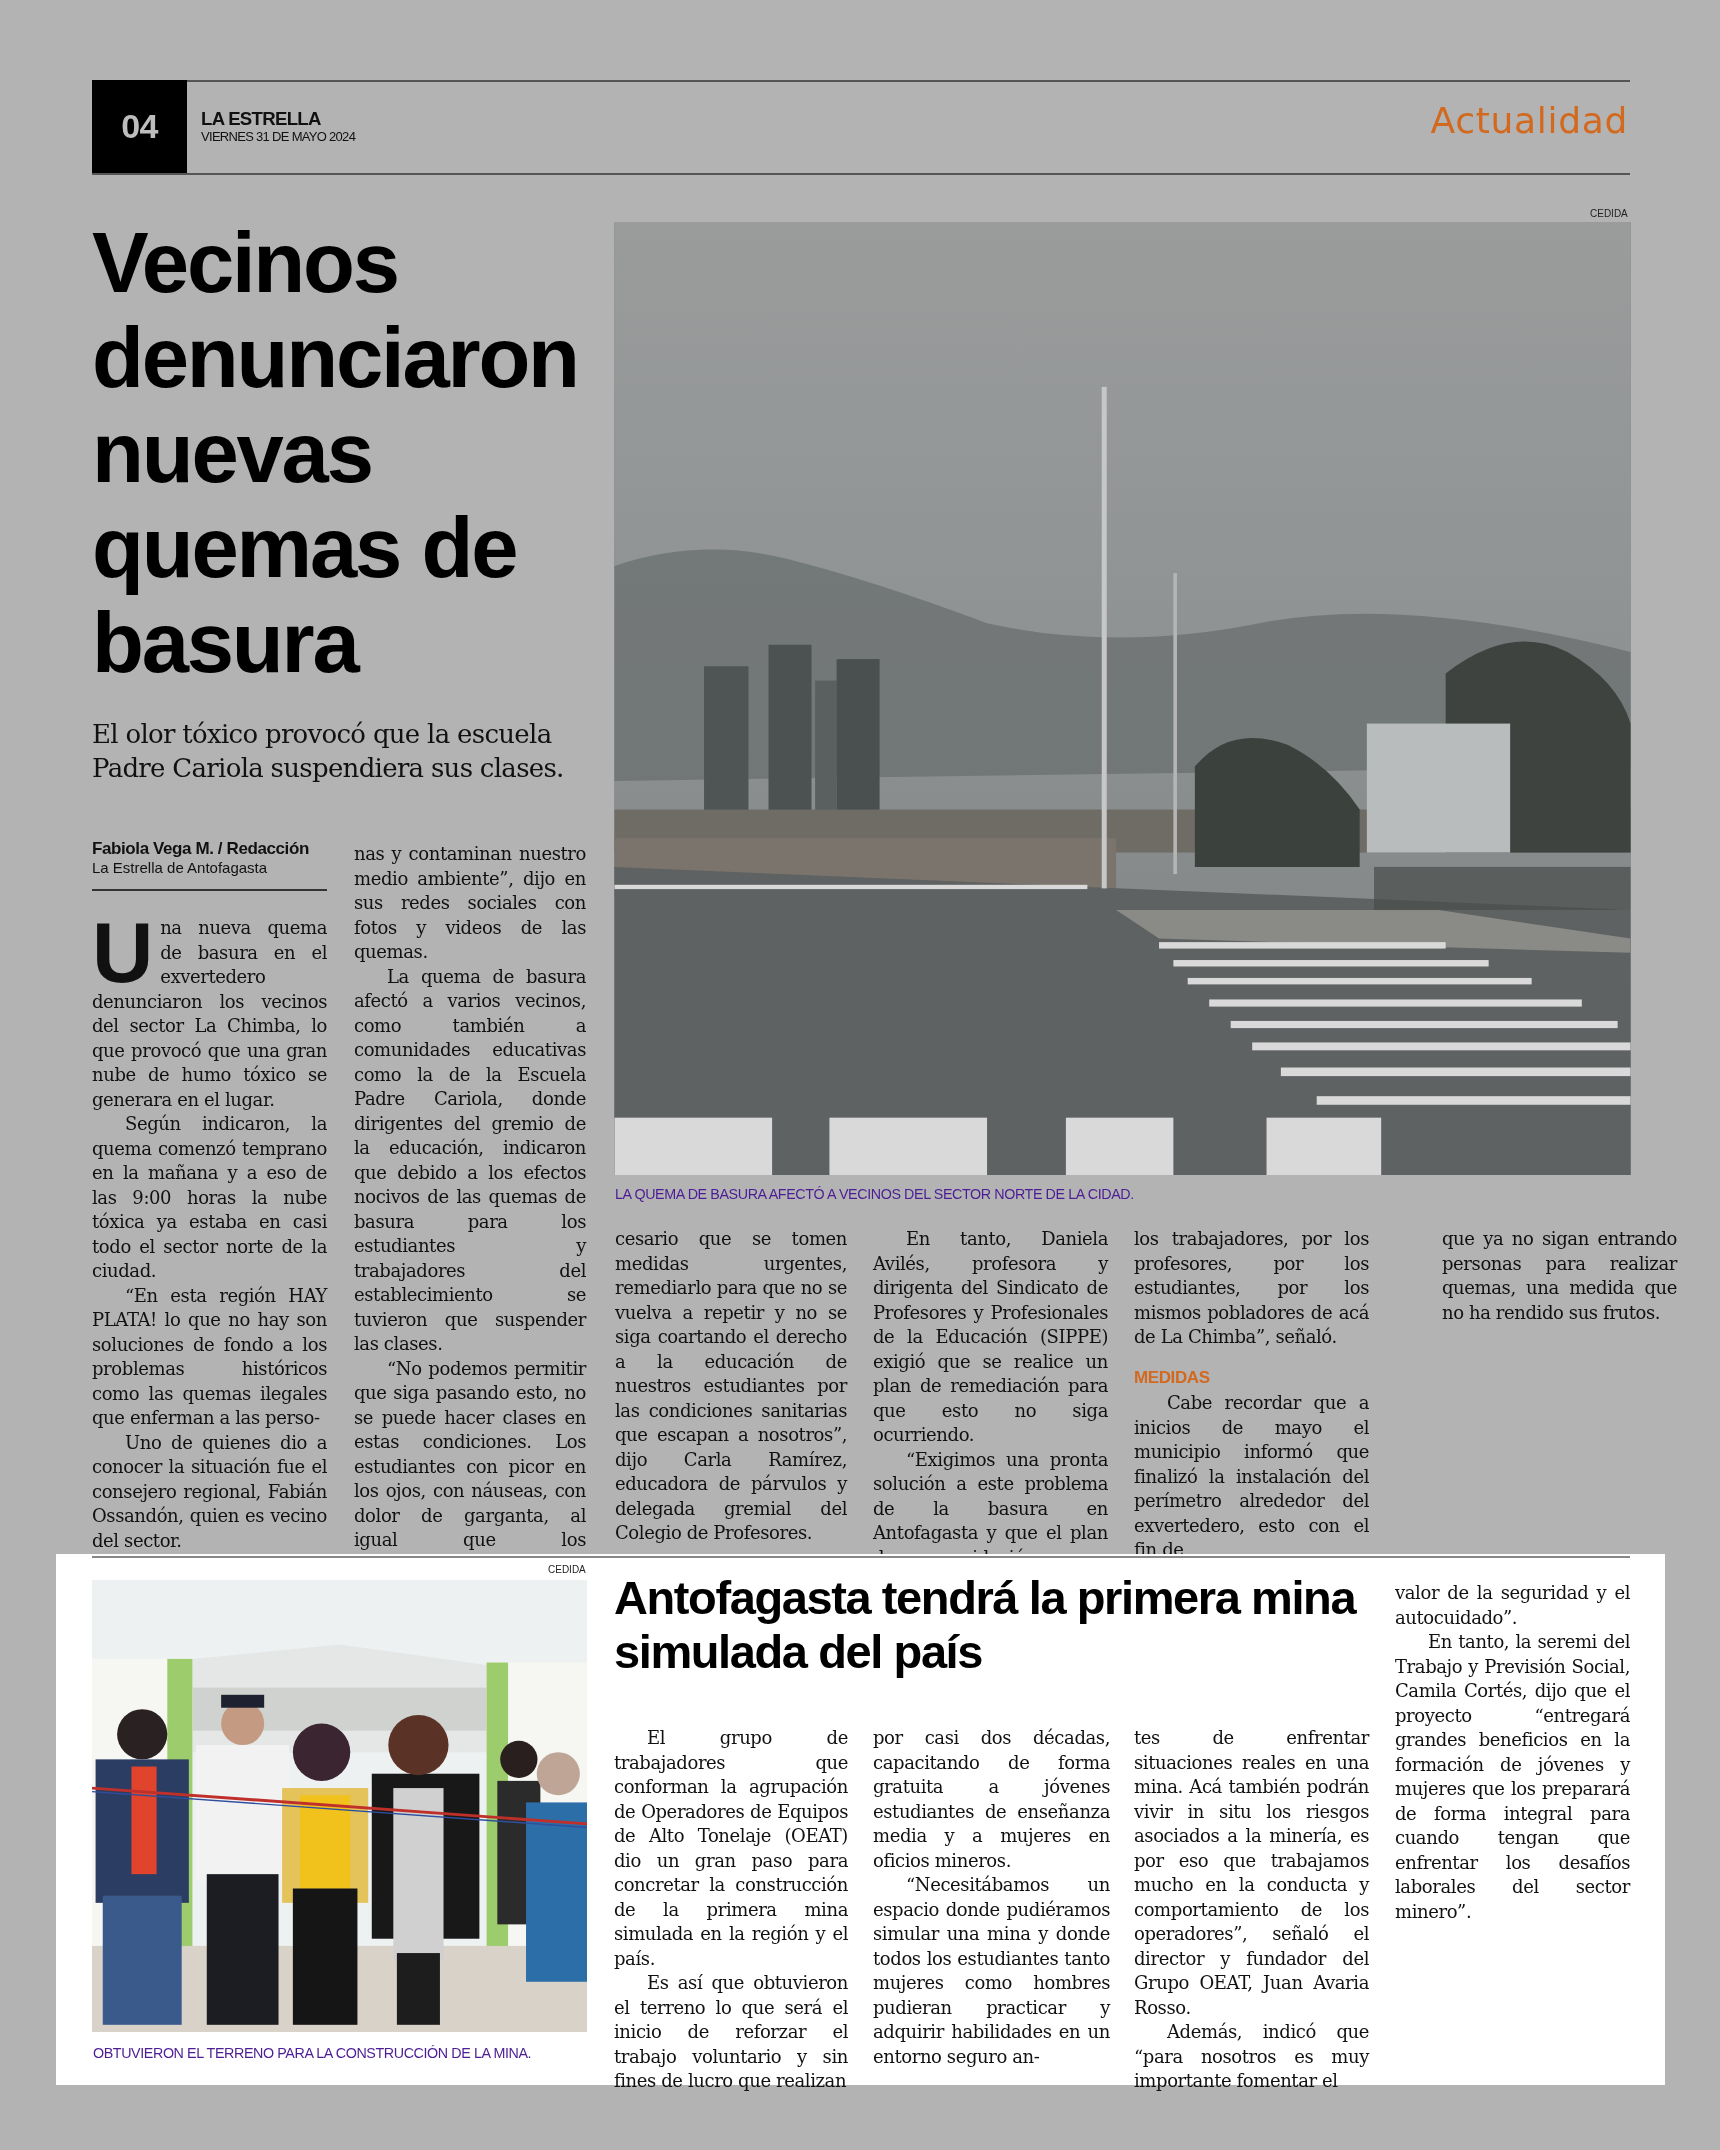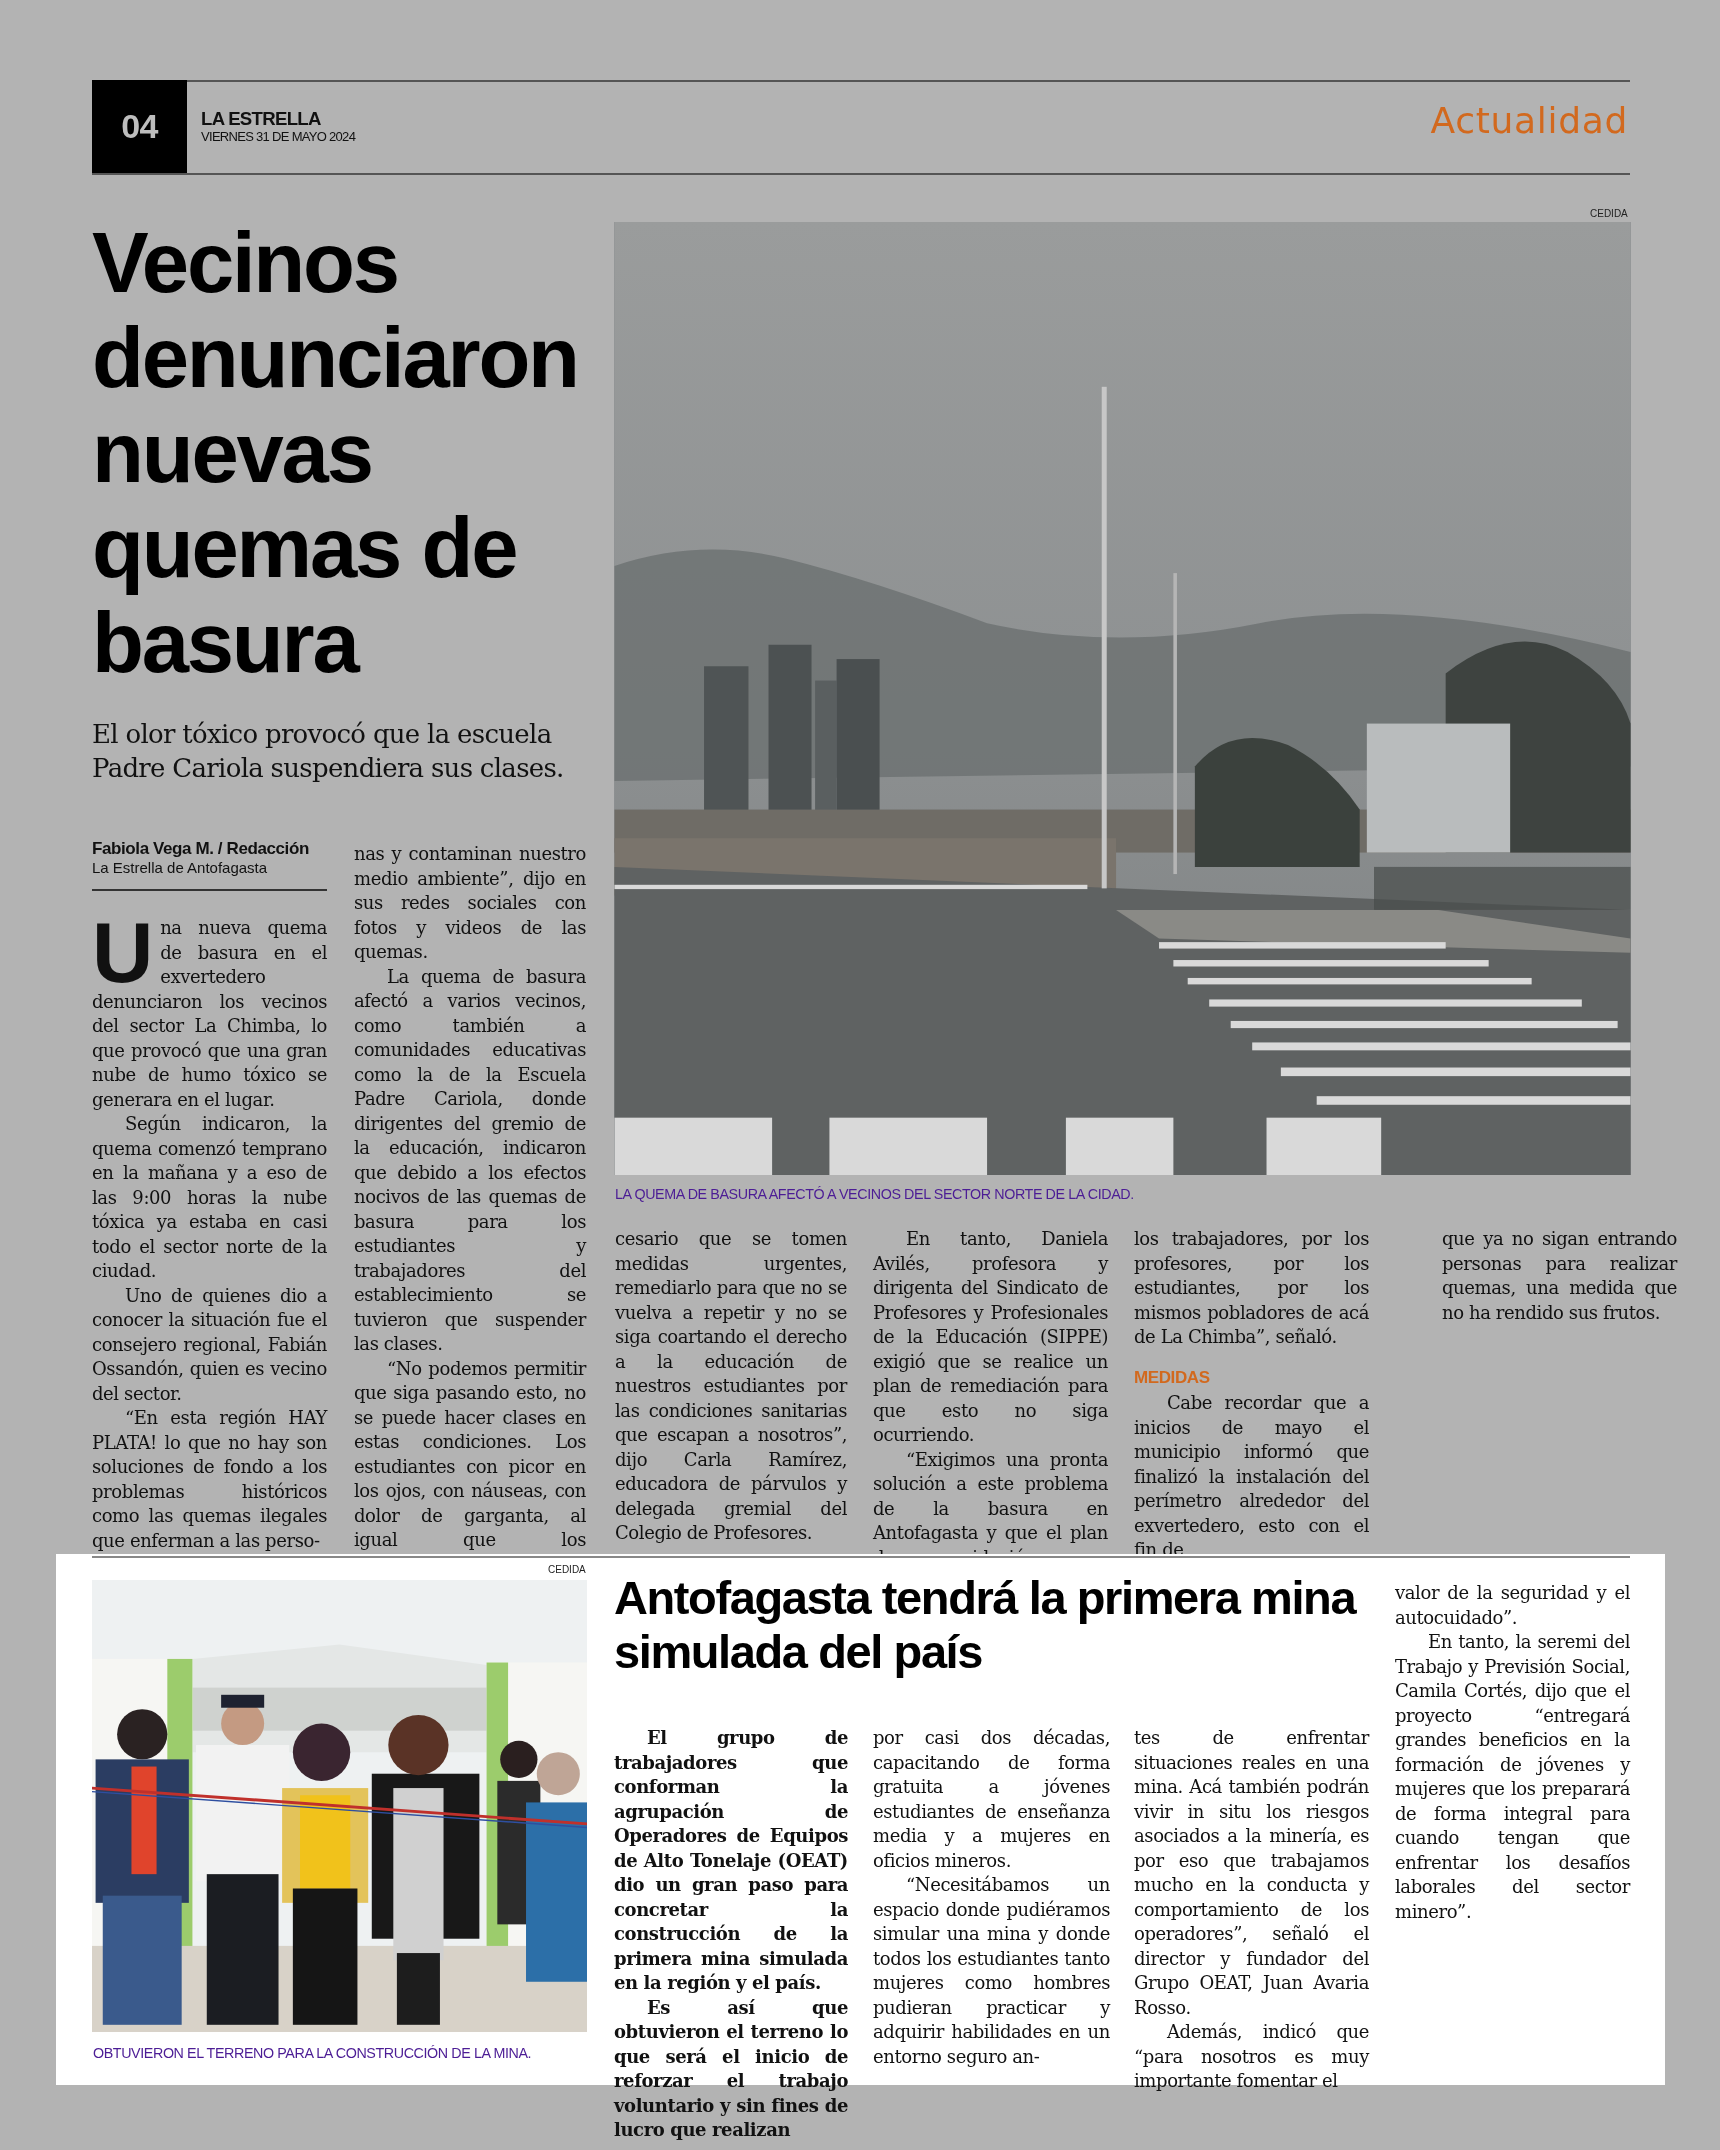--- a/index.html
+++ b/index.html
@@ -90,22 +90,22 @@
     <path d="M810,760 Q860,700 940,730 Q1000,760 1040,820 L1040,900 L810,900 Z" fill="#3b413d"></path>
     <rect x="1060" y="900" width="358" height="60" fill="#474b4a" opacity="0.7"></rect>
   </svg>
 </div>
 
 <div class="abs caption" style="left:615px; top:1186px;">LA QUEMA DE BASURA AFECTÓ A VECINOS DEL SECTOR NORTE DE LA CIDAD.</div>
 
 <div class="abs col" style="left:92px; top:916px; width:235px;">
   <p class="noind"><span class="dropcap">U</span><span>na nueva quema de basura en el exvertedero denunciaron los vecinos del sector La Chimba, lo que provocó que una gran nube de humo tóxico se generara en el lugar.</span></p>
   <p>Según indicaron, la quema comenzó temprano en la mañana y a eso de las 9:00 horas la nube tóxica ya estaba en casi todo el sector norte de la ciudad.</p>
+  <p>“En esta región HAY PLATA! lo que no hay son soluciones de fondo a los problemas históricos como las quemas ilegales que enferman a las perso-</p>
   <p>Uno de quienes dio a conocer la situación fue el consejero regional, Fabián Ossandón, quien es vecino del sector.</p>
-  <p>“En esta región HAY PLATA! lo que no hay son soluciones de fondo a los problemas históricos como las quemas ilegales que enferman a las perso-</p>
 </div>
 
 <div class="abs col" style="left:354px; top:842px; width:232px;">
   <p class="noind">nas y contaminan nuestro medio ambiente”, dijo en sus redes sociales con fotos y videos de las quemas.</p>
   <p>La quema de basura afectó a varios vecinos, como también a comunidades educativas como la de la Escuela Padre Cariola, donde dirigentes del gremio de la educación, indicaron que debido a los efectos nocivos de las quemas de basura para los estudiantes y trabajadores del establecimiento se tuvieron que suspender las clases.</p>
   <p>“No podemos permitir que siga pasando esto, no se puede hacer clases en estas condiciones. Los estudiantes con picor en los ojos, con náuseas, con dolor de garganta, al igual que los trabajadores. Es muy necesario que se tome en cuenta esto, es ne-</p>
 </div>
 
 <div class="abs col" style="left:615px; top:1227px; width:232px;">
   <p class="noind">cesario que se tomen medidas urgentes, remediarlo para que no se vuelva a repetir y no se siga coartando el derecho a la educación de nuestros estudiantes por las condiciones sanitarias que escapan a nosotros”, dijo Carla Ramírez, educadora de párvulos y delegada gremial del Colegio de Profesores.</p>
@@ -164,21 +164,21 @@
       <circle cx="650" cy="270" r="30" fill="#bfa596"></circle>
     </g>
     <line x1="0" y1="290" x2="690" y2="340" stroke="#c0302b" stroke-width="4"></line>
     <line x1="0" y1="295" x2="690" y2="345" stroke="#2e4fa0" stroke-width="2"></line>
   </svg>
 </div>
 <div class="abs caption" style="left:93px; top:2045px;">OBTUVIERON EL TERRENO PARA LA CONSTRUCCIÓN DE LA MINA.</div>
 
 <div class="abs headline2">Antofagasta tendrá la primera mina simulada del país</div>
 
-<div class="abs col" style="left:614px; top:1726px; width:234px;font-weight:bold;">
+<div class="abs col" style="left:614px; top:1726px; width:234px;">
   <p>El grupo de trabajadores que conforman la agrupación de Operadores de Equipos de Alto Tonelaje (OEAT) dio un gran paso para concretar la construcción de la primera mina simulada en la región y el país.</p>
   <p>Es así que obtuvieron el terreno lo que será el inicio de reforzar el trabajo voluntario y sin fines de lucro que realizan</p>
 </div>
 
 <div class="abs col" style="left:873px; top:1726px; width:237px;">
   <p class="noind">por casi dos décadas, capacitando de forma gratuita a jóvenes estudiantes de enseñanza media y a mujeres en oficios mineros.</p>
   <p>“Necesitábamos un espacio donde pudiéramos simular una mina y donde todos los estudiantes tanto mujeres como hombres pudieran practicar y adquirir habilidades en un entorno seguro an-</p>
 </div>
 
 <div class="abs col" style="left:1134px; top:1726px; width:235px;">

